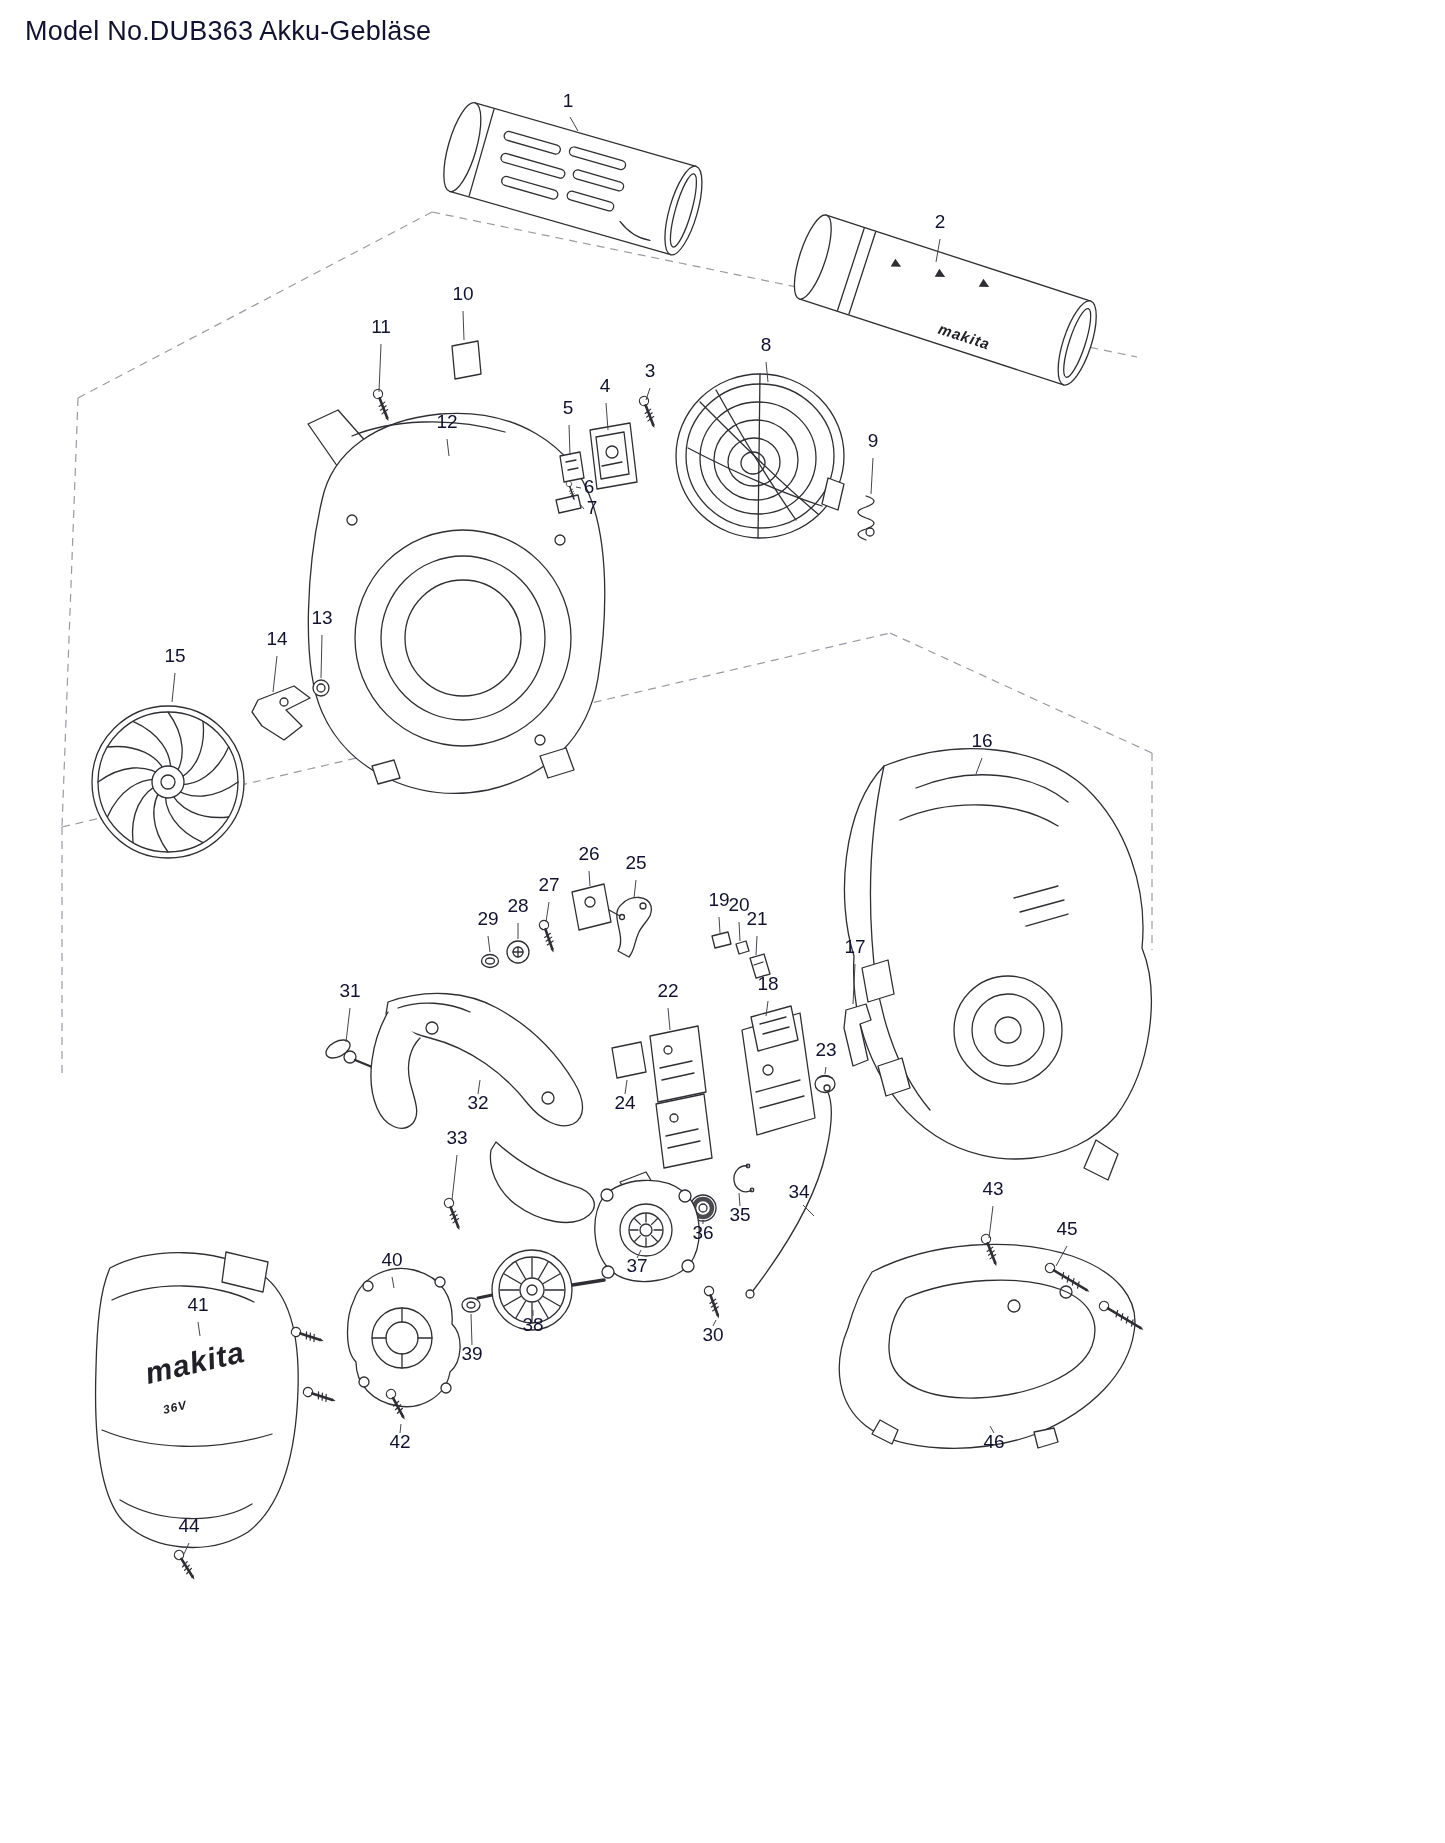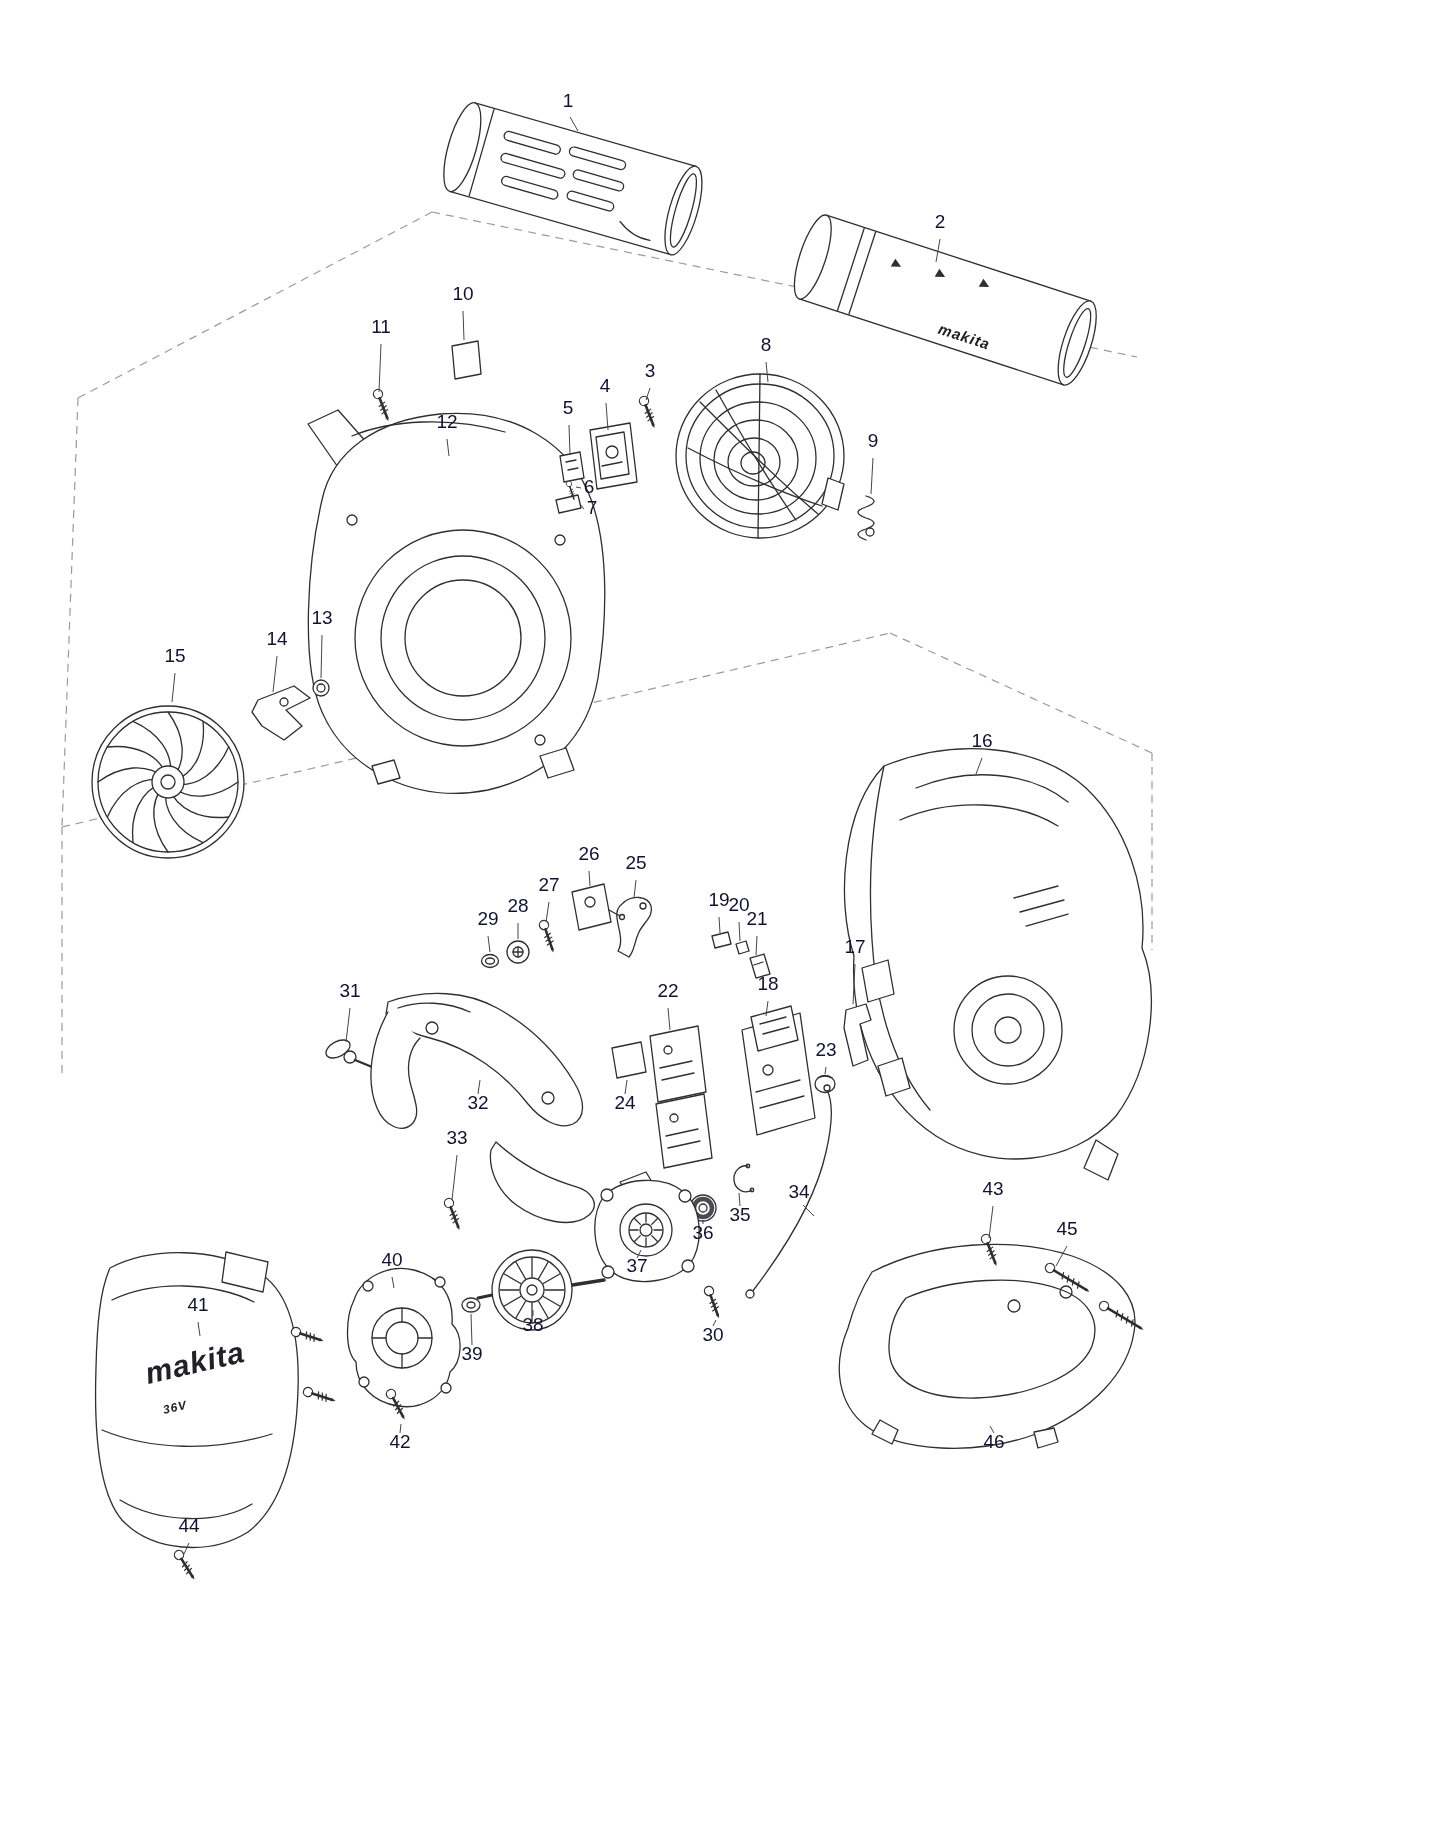--- a/index.html
+++ b/index.html
@@ -30,20 +30,21 @@
     fill: #121230;
     text-anchor: middle;
   }
   .leader { stroke: #45454d; stroke-width: 1; }
   text.logo { font-style: italic; font-weight: bold; fill: #202026; stroke: none; letter-spacing: 1px; }
 </style>
 </head>
 <body>
 
 <div class="page">
+  <div class="title">Model No.DUB363 Akku-Gebläse</div>
 
   <svg class="diagram" width="1445" height="1843" viewBox="0 0 1445 1843">
 
     <defs>
       <g id="screw" stroke="#2e2e33" stroke-width="1.2" fill="none" stroke-linecap="round">
         <circle cx="0" cy="0" r="4.6" fill="#fff"></circle>
         <line x1="4.6" y1="0" x2="25" y2="0" stroke-width="2.6"></line>
         <line x1="10" y1="-3.4" x2="12" y2="3.4"></line>
         <line x1="14" y1="-3.4" x2="16" y2="3.4"></line>
         <line x1="18" y1="-3.4" x2="20" y2="3.4"></line>

